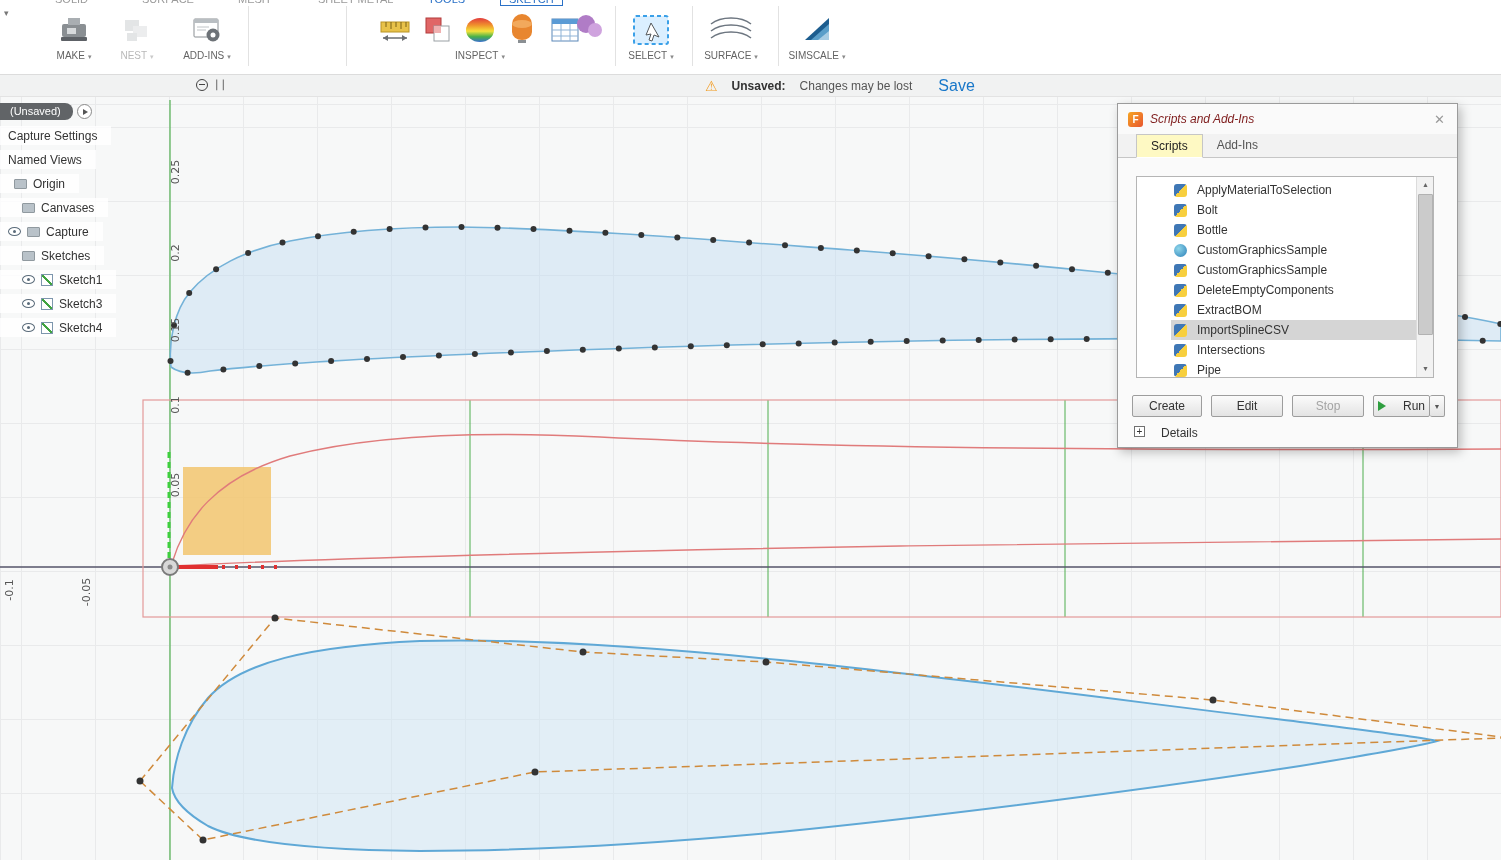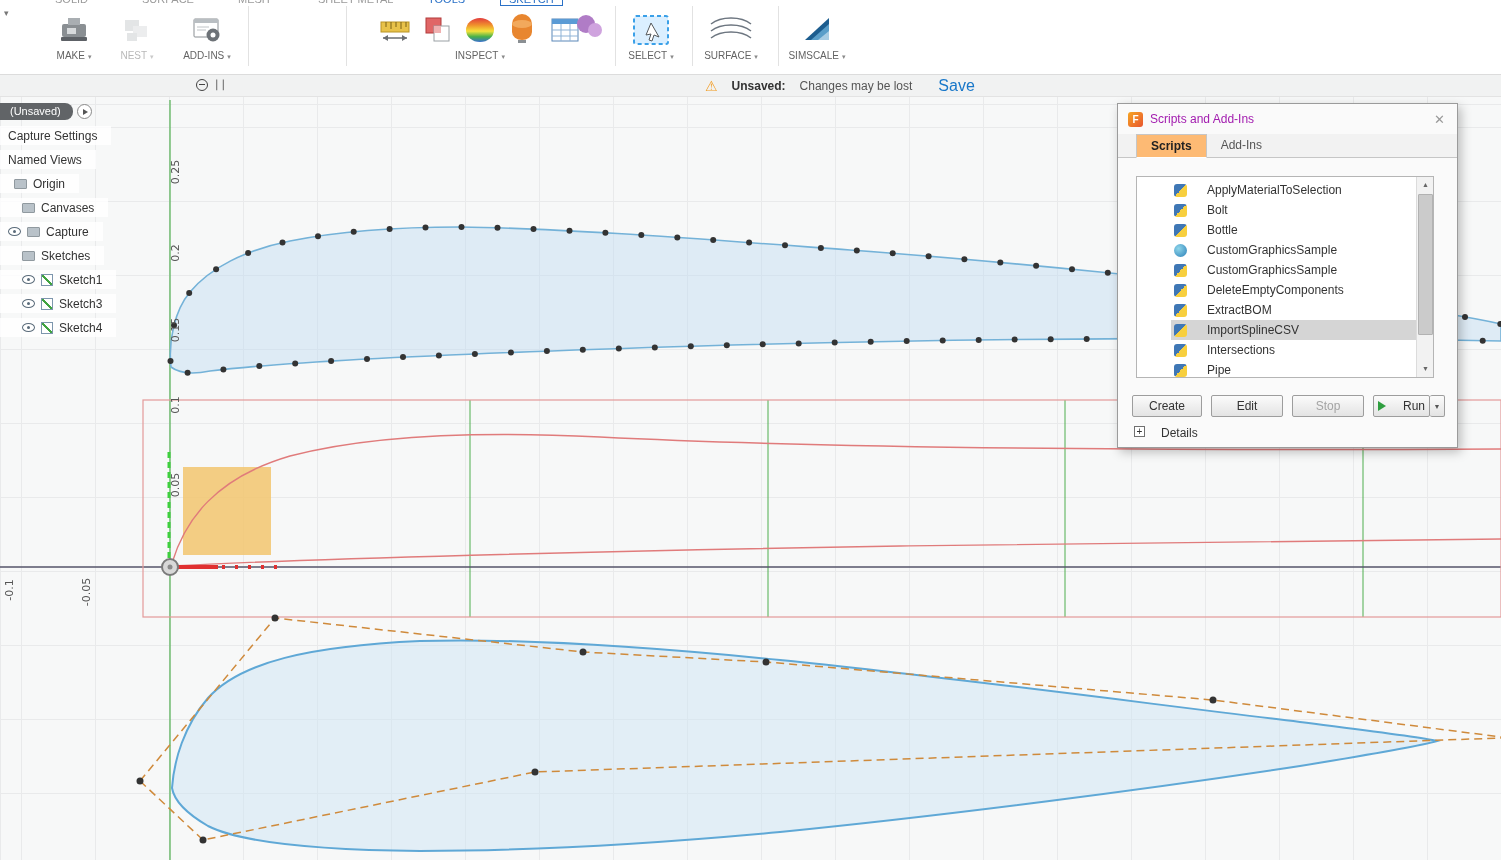--- a/index.html
+++ b/index.html
@@ -49,29 +49,29 @@
   .brow .ind8{width:0px;} .brow .ind16{width:8px;}
   .eye { width:13px; height:9px; border:1px solid #5a6b7a; border-radius:50%; position:relative; display:inline-block; flex:none; background:#fff; }
   .eye i { position:absolute; left:4px; top:2px; width:3px; height:3px; background:#5a6b7a; border-radius:50%; display:block; }
   .fold { width:13px; height:10px; background:#b9c2c9; border:1px solid #90999f; border-radius:1px; display:inline-block; flex:none; }
   .sk { width:12px; height:12px; border:1px solid #7d96ad; background:linear-gradient(45deg,#fff 42%,#41a341 42%,#41a341 56%,#fff 56%); display:inline-block; flex:none; }
 
   
   .dialog { position:absolute; left:1117px; top:103px; width:341px; height:345px; background:#fafafa; border:1px solid #9b9b9b; box-shadow:3px 4px 10px rgba(0,0,0,0.25); z-index:50; font-size:12px; color:#333; }
   .dlg-title { height:30px; display:flex; align-items:center; padding:0 10px; gap:7px; }
   .fusion-logo { width:15px; height:15px; border-radius:3px; background:linear-gradient(135deg,#f6a623,#e8552f); color:#fff; font-size:10px; font-weight:bold; text-align:center; line-height:15px; }
-  .dlg-title-text { color:#a21caf; flex:1; }
+  .dlg-title-text { color:#7f1d1d; flex:1;font-style:italic; }
   .dlg-close { color:#999; font-size:13px; cursor:pointer; padding:0 2px; }
   .dlg-close::after { content:"✕"; }
   .dlg-tabs { display:flex; height:24px; border-bottom:1px solid #c6c6c6; padding-left:18px; background:#f2f2f2; }
   .dlg-tab { padding:0 14px; line-height:23px; color:#555; cursor:pointer; }
-  .dlg-tab.active { background:#fdba74; border:1px solid #c6c6c6; border-bottom:1px solid #fff; margin-bottom:-1px; color:#222;font-weight:bold; }
+  .dlg-tab.active { background:#fef9c3; border:1px solid #c6c6c6; border-bottom:1px solid #fff; margin-bottom:-1px; color:#222; }
   .script-list { position:absolute; left:18px; top:72px; width:298px; height:202px; background:#fff; border:1px solid #b5b5b5; overflow:hidden; }
   .script-rows { position:absolute; left:0; top:3px; right:17px; }
-  .script-row { display:flex; align-items:center; gap:20px; height:20px; margin-left:34px; padding-left:3px; cursor:default; }
+  .script-row { display:flex; align-items:center; gap:10px; height:20px; margin-left:34px; padding-left:3px; cursor:default; }
   .script-row.selected { background:#d5d5d5; }
   .ico-py { width:13px; height:13px; border-radius:3px; flex:none;
     background:linear-gradient(135deg,#3f77b5 0%,#3f77b5 50%,#f7cf3e 50%,#f7cf3e 100%); }
   .ico-cpp { width:13px; height:13px; border-radius:50%; flex:none;
     background:radial-gradient(circle at 35% 35%, #8fd6ea, #2a7fb8); }
   .vscroll { position:absolute; right:0; top:0; width:17px; height:100%; background:#f2f2f2; border-left:1px solid #dcdcdc; }
   .varrow { position:absolute; left:0; width:17px; height:16px; background:#f2f2f2; color:#666; font-size:7px; text-align:center; line-height:16px; }
   .varrow.up { top:0; } .varrow.up::after{content:"▲";}
   .varrow.down { bottom:0; } .varrow.down::after{content:"▼";}
   .vthumb { position:absolute; left:1px; top:17px; width:15px; height:141px; background:#cbcbcb; border:1px solid #b2b2b2; border-radius:1px; }

